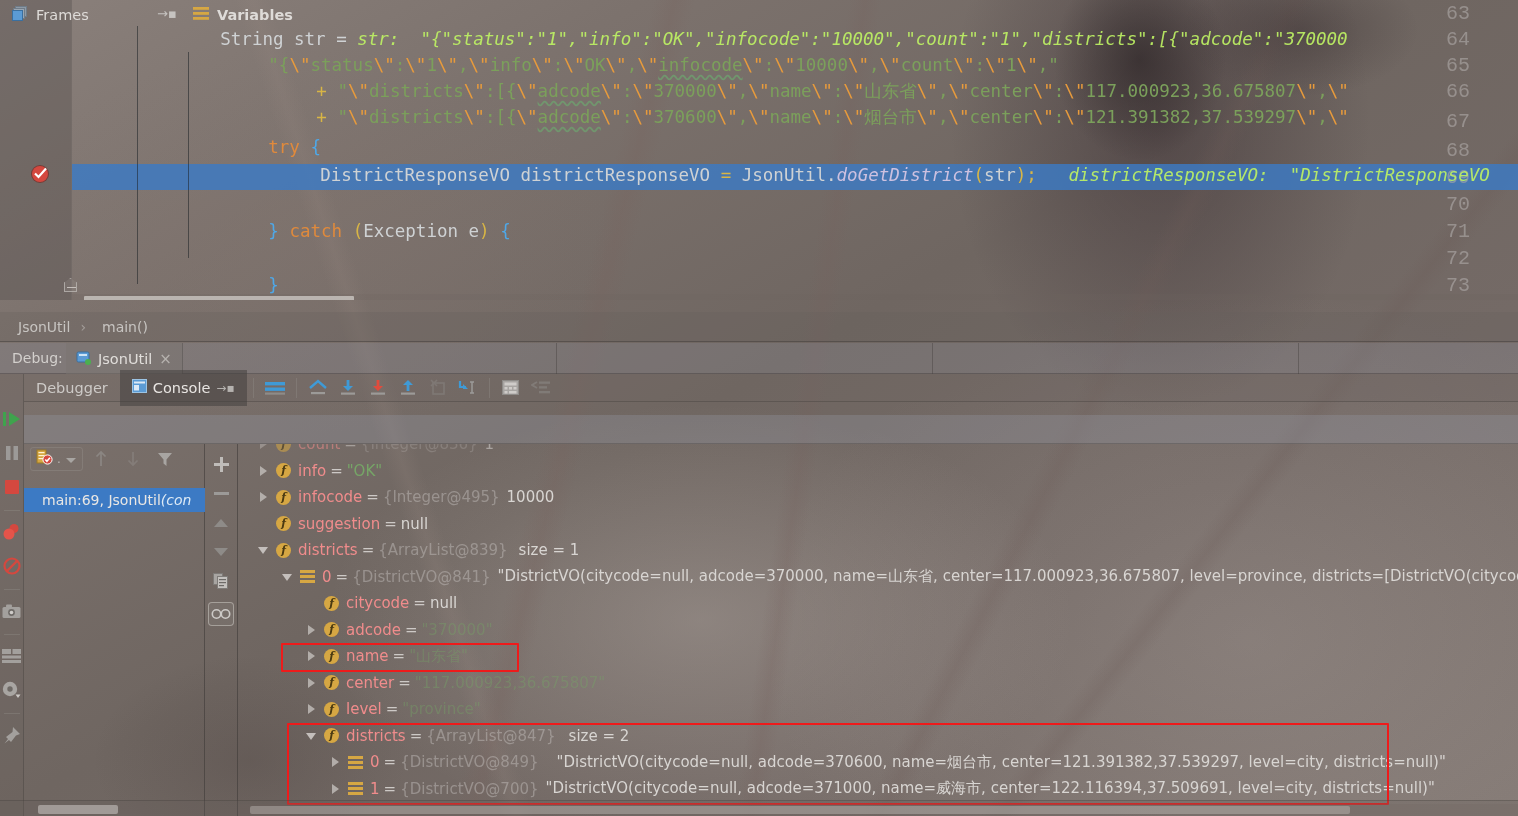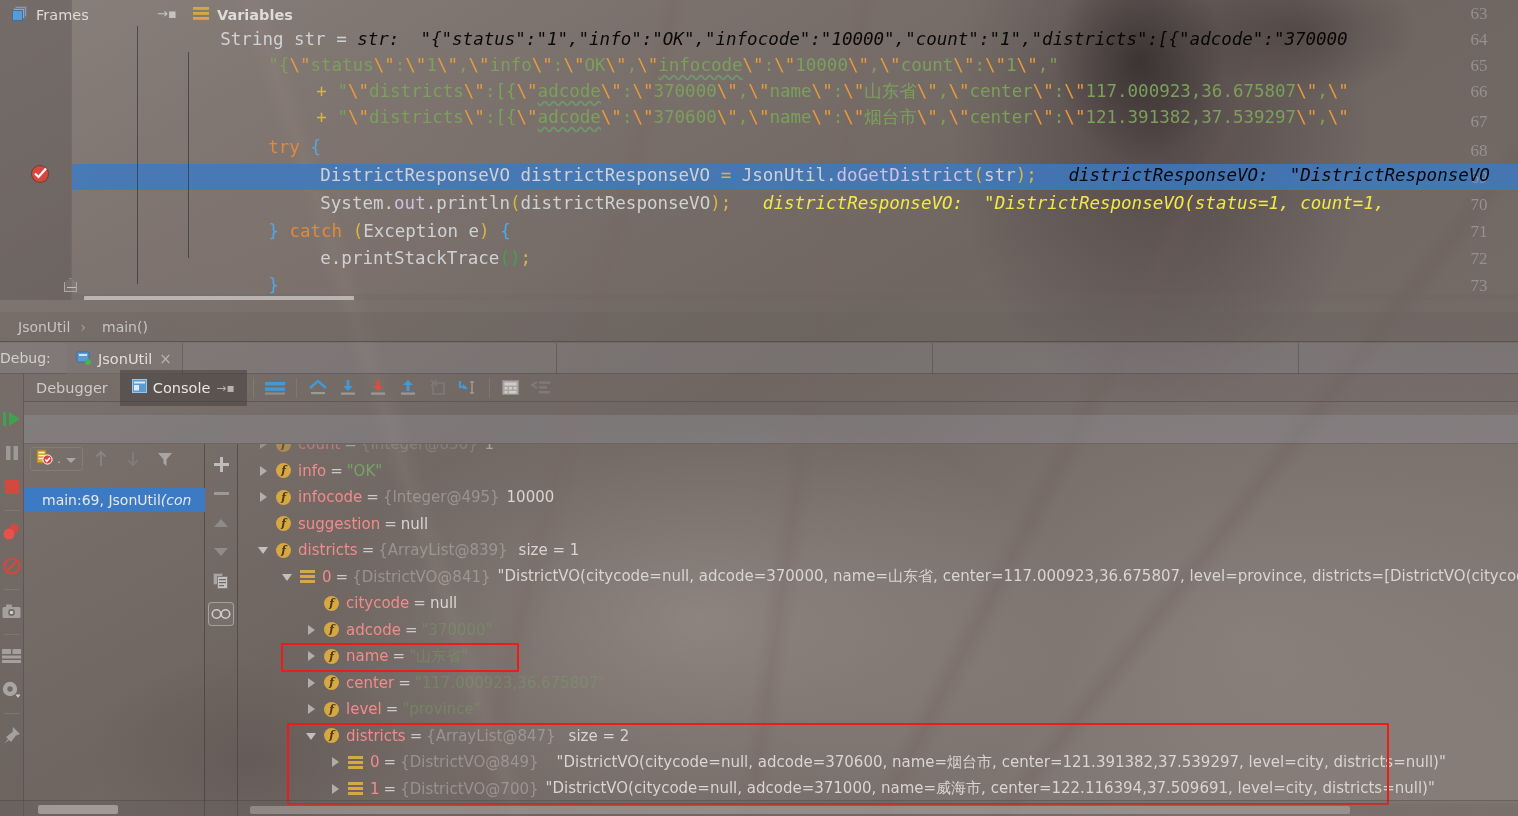--- a/index.html
+++ b/index.html
@@ -46,23 +46,23 @@
     font-family: "DejaVu Sans Mono", monospace;
     font-size: 17.5px; line-height: 26px;
     overflow: hidden;
   }
   .gutter {
     position:absolute; left:0; top:0; width:72px; height:300px;
     background: rgba(92,85,81,.45);
     border-right: 1px solid rgba(120,112,108,.5);
   }
   .lnum {
-    position:absolute; right:6px; width:66px; text-align:center;
-    color: rgba(175,170,168,.62); font-size:17px;
-    font-family:Liberation Serif, serif;
+    position:absolute; right:6px; width:66px; text-align:left;
+    color: rgba(175,170,168,.62); font-size:20px;
+    font-family:Liberation Mono, monospace;
   }
   .codeline {
     position:absolute; left:0; white-space: pre; height:26px;
     color:#cfd2d4;
   }
   .code-area { position:absolute; left:72px; top:0; right:0; height:300px; }
   .hl-row {
     position:absolute; left:72px; right:0; height:26px;
     background:#3c7ac4; opacity:.82;
   }
@@ -79,24 +79,24 @@
     border:1px solid rgba(190,186,182,.75);
     clip-path: polygon(50% 0, 100% 32%, 100% 100%, 0 100%, 0 32%);
     background: rgba(150,142,138,.25);
   }
   .fold i { position:absolute; left:2px; top:8px; width:9px; height:1px; background:rgba(205,200,196,.9); }
 
   
   .t-kw   { color:#e08a3c; }
   .t-str  { color:#7ba05b; }
   .t-ident{ color:#cfd2d4; }
-  .t-meth { color:#cdc1e0; }
+  .t-meth { color:#cdc1e0; font-style:italic; }
   .t-esc  { color:#e89b3c; }
   .t-pnt  { color:#d8b545; }
-  .t-hint { color:#000000; font-style:italic; opacity:.92; }
+  .t-hint { color:#bef264; font-style:italic; opacity:.92; }
   .t-hint-y{ color:#f2e84b; font-style:italic; }
   .t-brace{ color:#4fa8e8; }
   .t-green{ color:#3fa34d; }
   .squiggle { text-decoration: underline wavy rgba(110,160,110,.8); text-underline-offset:3px; }
 
   
   .ed-scroll {
     position:absolute; left:84px; top:296px; width:270px; height:10px;
     background: rgba(208,204,200,.75); border-radius:1px;
   }
@@ -117,21 +117,21 @@
   .bc-sep { margin-left:10px; opacity:.55; }
 
   
   .debug-tabbar {
     position:absolute; left:0; top:343px; width:1518px; height:31px;
     background: rgba(138,140,150,.30);
     border-bottom:1px solid rgba(60,56,54,.40);
     display:flex; align-items:center;
     font-family:"DejaVu Sans", sans-serif; font-size:14px;
   }
-  .debug-label { color:#d3d0cd; margin-left:0px; padding-left:0; }
+  .debug-label { color:#d3d0cd; margin-left:0px; padding-left:12px; }
   .dtb-div { position:absolute; top:0; width:1px; height:31px; background:rgba(70,66,64,.45); }
   .run-tab {
     position:absolute; left:66px; top:0; height:31px;
     background:rgba(122,116,112,.50);
     display:flex; align-items:center; gap:7px; padding:0 10px 0 10px;
     border-right:1px solid rgba(70,66,64,.35);
   }
   .run-tab .ttl { color:#e0ddda; font-size:14.5px; }
   .run-tab .cls { color:#b6b2ae; font-size:15px; }
 
@@ -316,28 +316,22 @@
       </div>
       <div class="codeline" style="top:78px; left:160px">
         <span class="t-pnt">+ </span><span class="t-str">"</span><span class="t-esc">\"</span><span class="t-str">districts</span><span class="t-esc">\"</span><span class="t-str">:[{</span><span class="t-esc">\"</span><span class="t-str squiggle">adcode</span><span class="t-esc">\"</span><span class="t-str">:</span><span class="t-esc">\"</span><span class="t-str">370600</span><span class="t-esc">\"</span><span class="t-str">,</span><span class="t-esc">\"</span><span class="t-str">name</span><span class="t-esc">\"</span><span class="t-str">:</span><span class="t-esc">\"</span><span class="t-str">烟台市</span><span class="t-esc">\"</span><span class="t-str">,</span><span class="t-esc">\"</span><span class="t-str">center</span><span class="t-esc">\"</span><span class="t-str">:</span><span class="t-esc">\"</span><span class="t-str">121.391382,37.539297</span><span class="t-esc">\"</span><span class="t-str">,</span><span class="t-esc">\"</span>
       </div>
       <div class="codeline" style="top:108px; left:112px">
         <span class="t-kw">try</span><span class="t-ident"> </span><span class="t-brace">{</span>
       </div>
       <div class="codeline" style="top:136px; left:164px">
         <span class="t-ident">DistrictResponseVO districtResponseVO </span><span class="t-pnt">=</span><span class="t-ident"> JsonUtil.</span><span class="t-meth">doGetDistrict</span><span class="t-pnt">(</span><span class="t-ident">str</span><span class="t-pnt">)</span><span class="t-pnt">;</span><span class="t-hint">   districtResponseVO:  "DistrictResponseVO</span>
       </div>
-      <div class="codeline" style="top:164px; left:164px">
-        <span class="t-ident">System.</span><span class="t-meth">out</span><span class="t-ident">.println</span><span class="t-pnt">(</span><span class="t-ident">districtResponseVO</span><span class="t-pnt">);</span><span class="t-hint-y">   districtResponseVO:  "DistrictResponseVO(status=1, count=1,</span>
-      </div>
       <div class="codeline" style="top:192px; left:112px">
         <span class="t-brace">}</span><span class="t-ident"> </span><span class="t-kw">catch</span><span class="t-ident"> </span><span class="t-pnt">(</span><span class="t-ident">Exception e</span><span class="t-pnt">)</span><span class="t-ident"> </span><span class="t-brace">{</span>
-      </div>
-      <div class="codeline" style="top:219px; left:164px">
-        <span class="t-ident">e.printStackTrace</span><span class="t-green">()</span><span class="t-pnt">;</span>
       </div>
       <div class="codeline" style="top:246px; left:112px">
         <span class="t-brace">}</span>
       </div>
       <div class="codeline" style="top:273px; left:64px">
         
       </div>
     </div>
 
     <div class="ed-scroll-track"></div>

